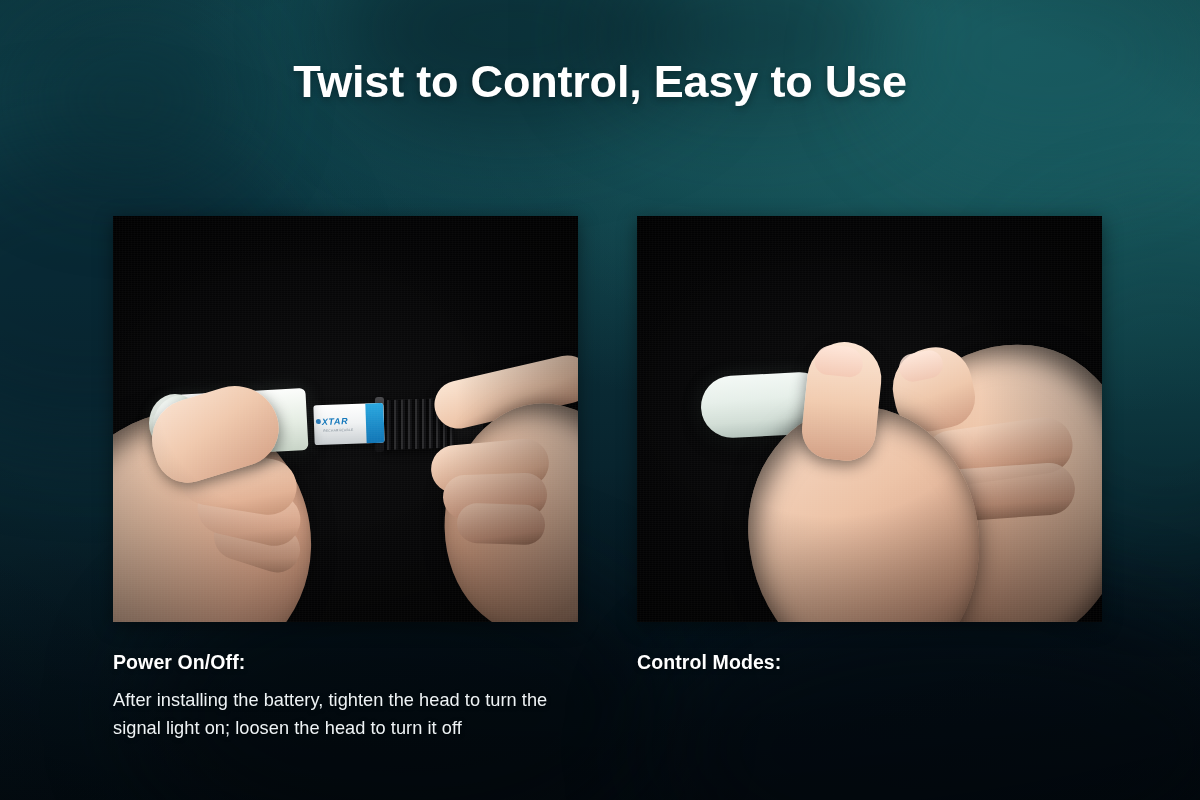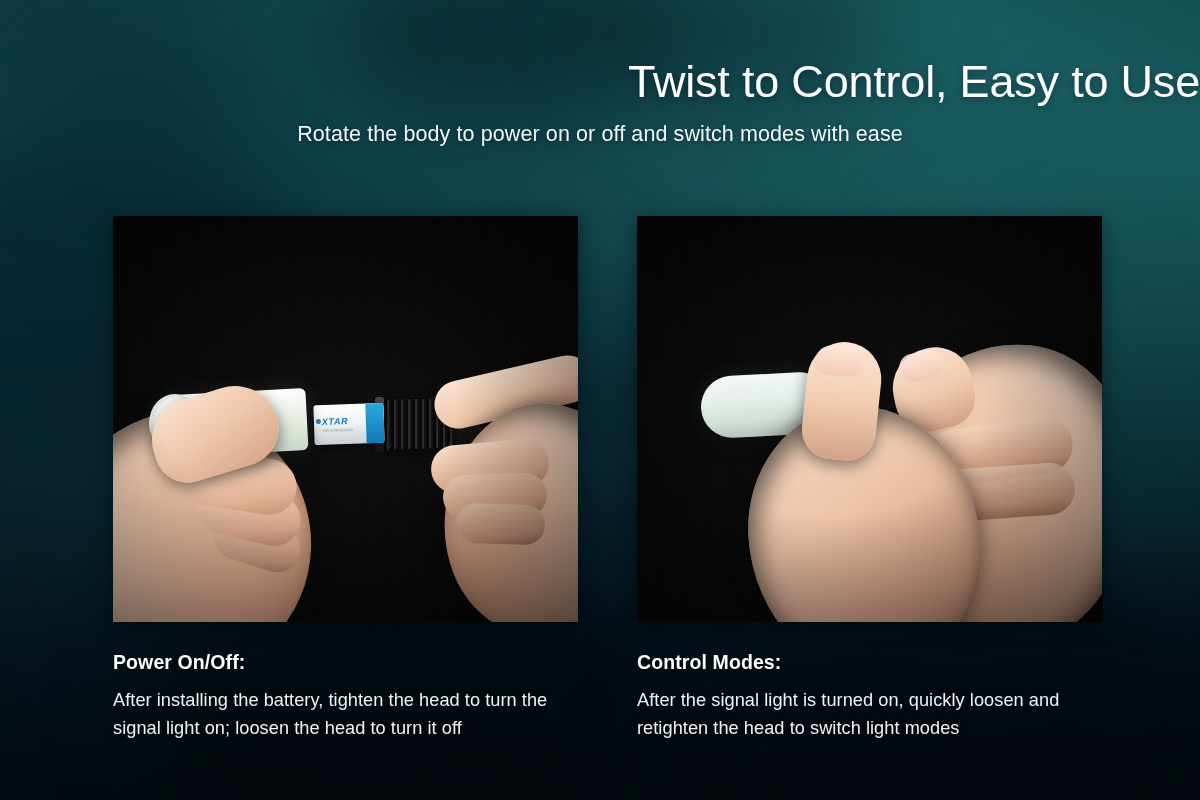--- a/index.html
+++ b/index.html
@@ -39,22 +39,22 @@
     position:absolute; inset:0; opacity:.16;
     background:
       repeating-linear-gradient(101deg, rgba(255,255,255,.05) 0 2px, rgba(255,255,255,0) 2px 26px),
       repeating-linear-gradient(-74deg, rgba(255,255,255,.04) 0 1px, rgba(255,255,255,0) 1px 34px);
     filter:blur(2px);
   }
 
   
   .header { position:absolute; left:0; right:0; top:58px; text-align:center; z-index:5; }
   .page-title {
-    font-size:45px; font-weight:normal; color:#ffffff; letter-spacing:-.2px;
-    line-height:1.05; text-shadow:0 2px 7px rgba(0,0,0,.32);text-align:right;
+    font-size:45px; font-weight:bold; color:#ffffff; letter-spacing:-.2px;
+    line-height:1.05; text-shadow:0 2px 7px rgba(0,0,0,.32);
   }
   .page-subtitle {
     margin-top:17px; font-size:21.5px; font-weight:normal; color:#f2f6f7;
     letter-spacing:.1px; text-shadow:0 1px 5px rgba(0,0,0,.35);
   }
 
   
   .panels { position:absolute; left:113px; top:216px; width:974px; z-index:5; }
   .panel-row { display:flex; gap:44px; }
   .panel { width:557px; }
@@ -221,21 +221,20 @@
   <div class="bg-blob b5"></div>
   <div class="bg-blob b6"></div>
   <div class="bg-blob b7"></div>
   <div class="bg-blob b8"></div>
   <div class="bg-caustics"></div>
   <div class="bg-vignette"></div>
 </div>
 
 <div class="header">
   <div class="page-title">Twist to Control, Easy to Use</div>
-  <div class="page-subtitle">Rotate the body to power on or off and switch modes with ease</div>
 </div>
 
 <div class="panels">
   <div class="panel-row">
 
     <div class="panel">
       <div class="photo">
         <div class="photo-bg"></div>
 
         <div class="skin skin-soft lp-palm"></div>
@@ -289,18 +288,17 @@
         <div class="skin skin-soft rph-lhand"></div>
         <div class="skin rph-lthumb"></div>
         <div class="skin rph-lnail"></div>
 
         <div class="shade"></div>
         <div class="grain"></div>
       </div>
 
       <div class="caption">
         <div class="caption-title">Control Modes:</div>
-        <div class="caption-body">After the signal light is turned on, quickly loosen and retighten the head to switch light modes</div>
       </div>
     </div>
 
   </div>
 </div>
 
 </body></html>

